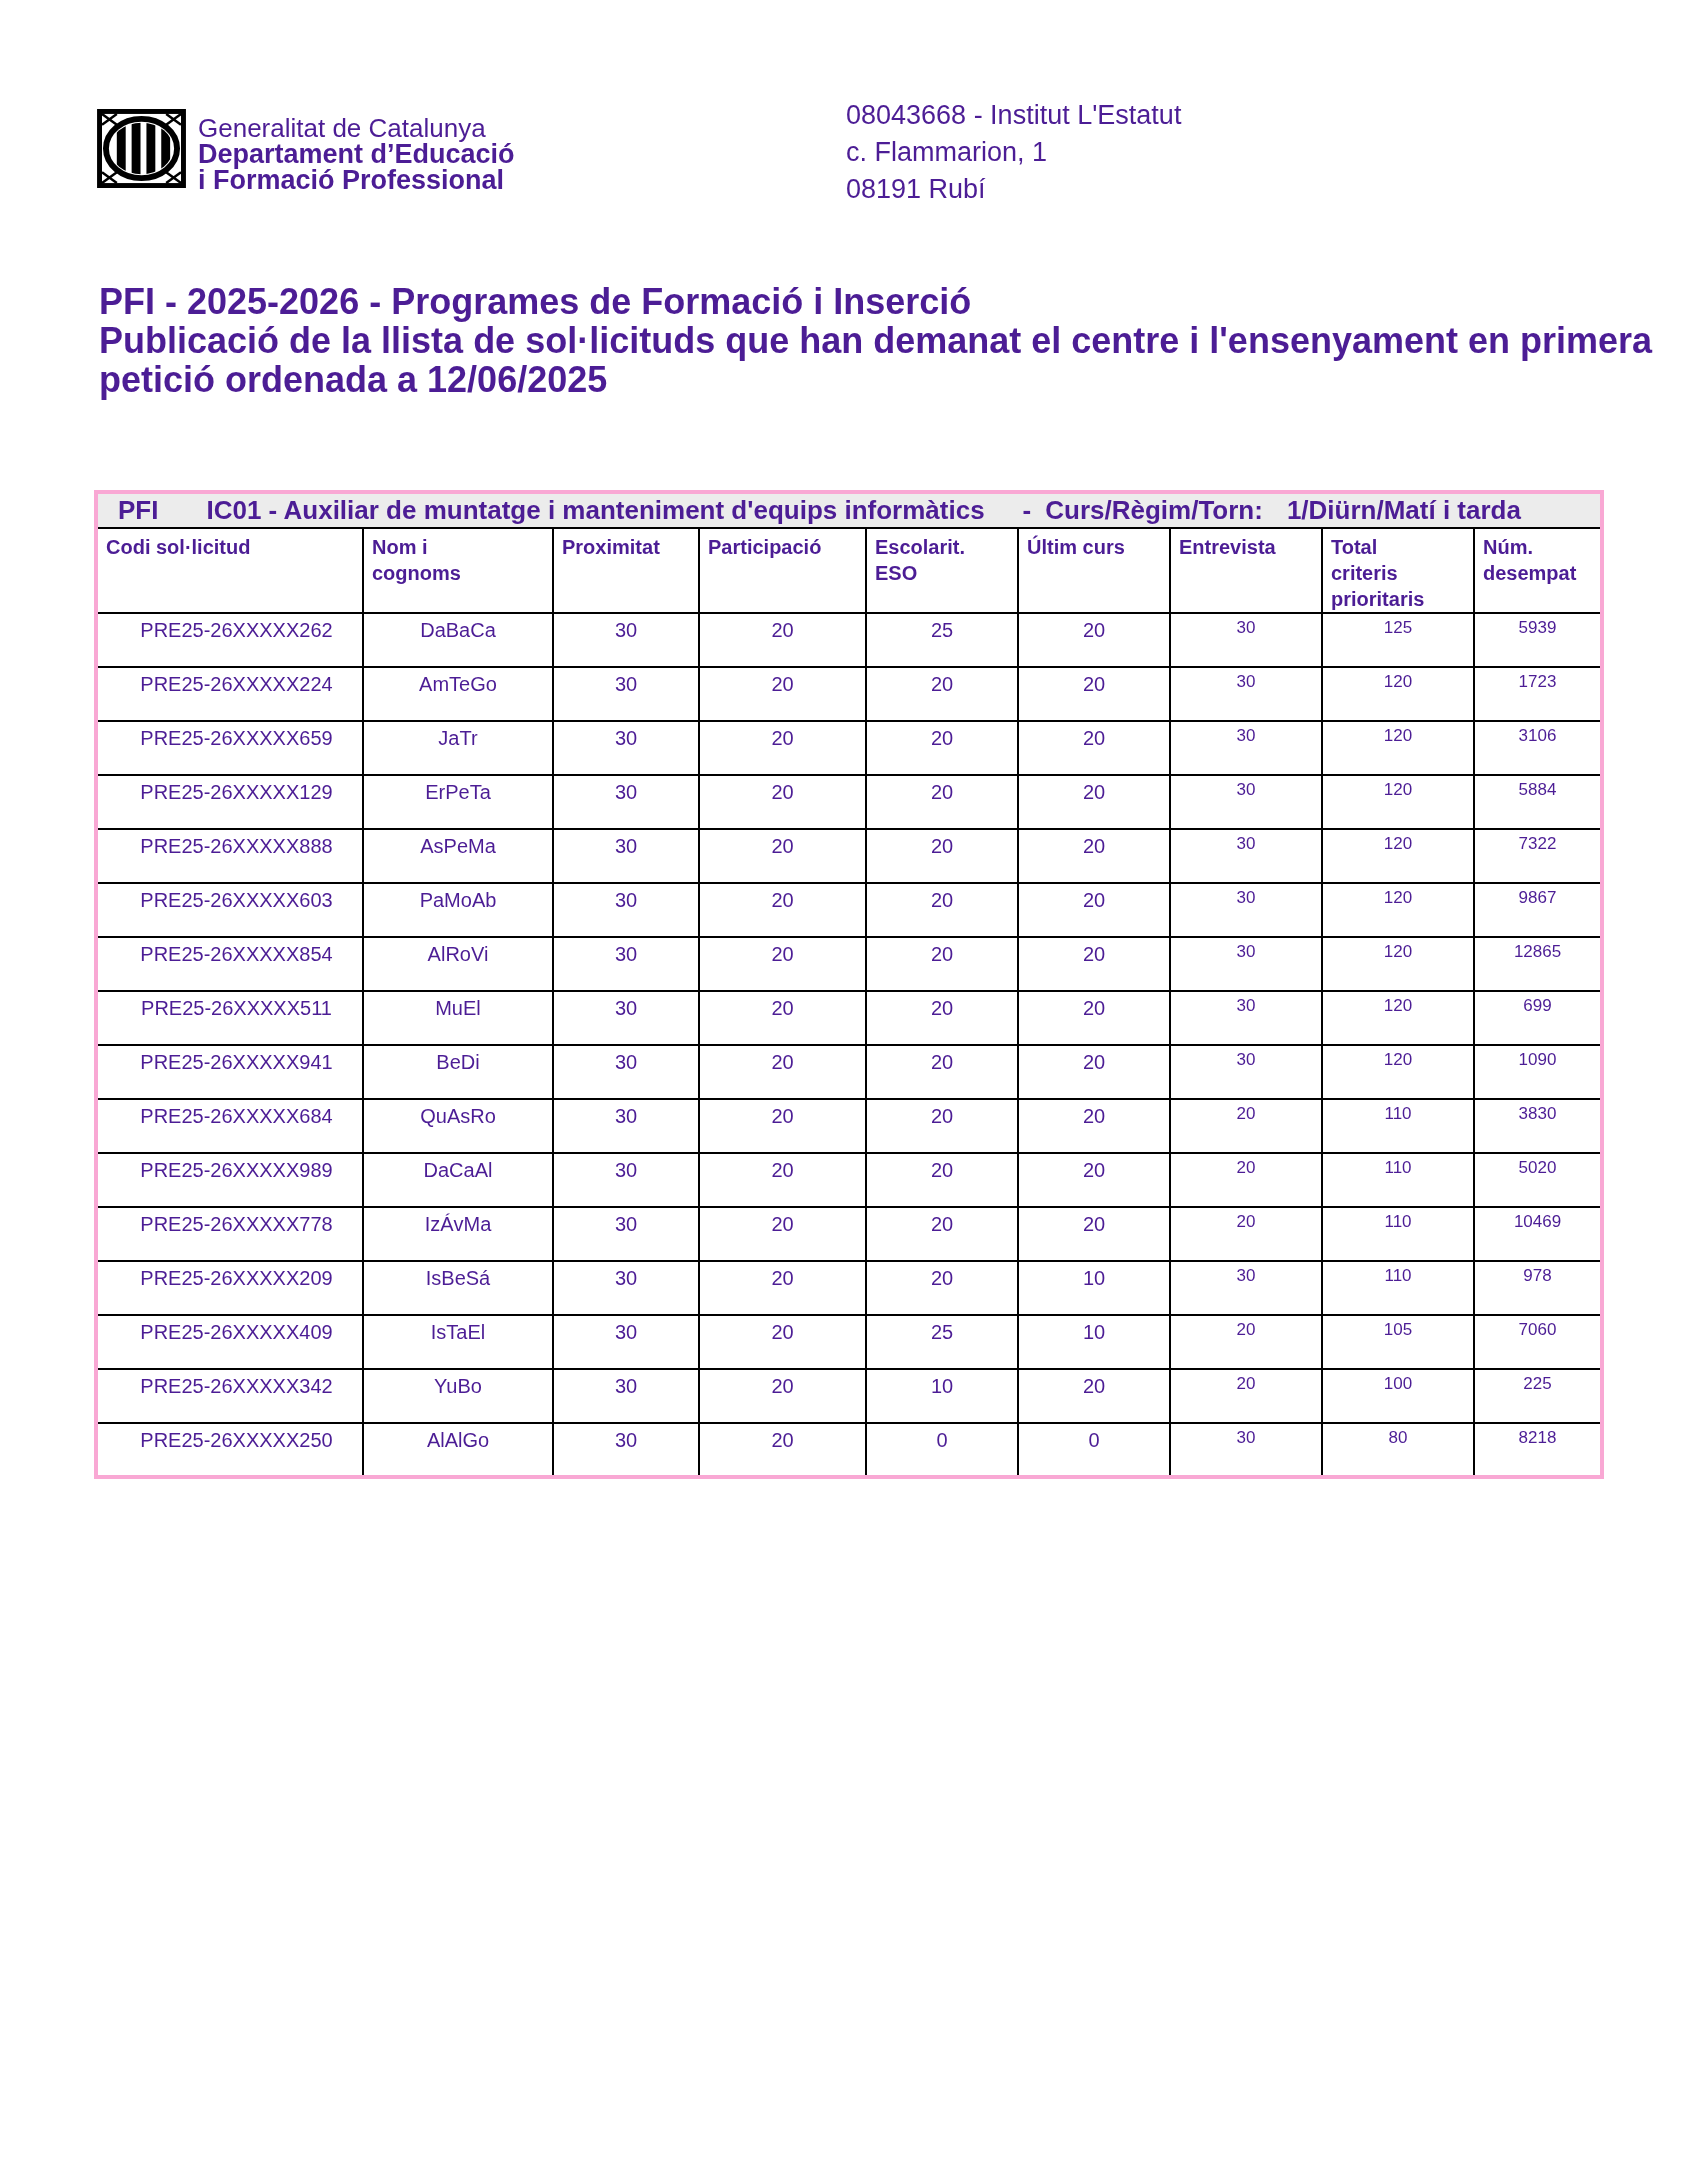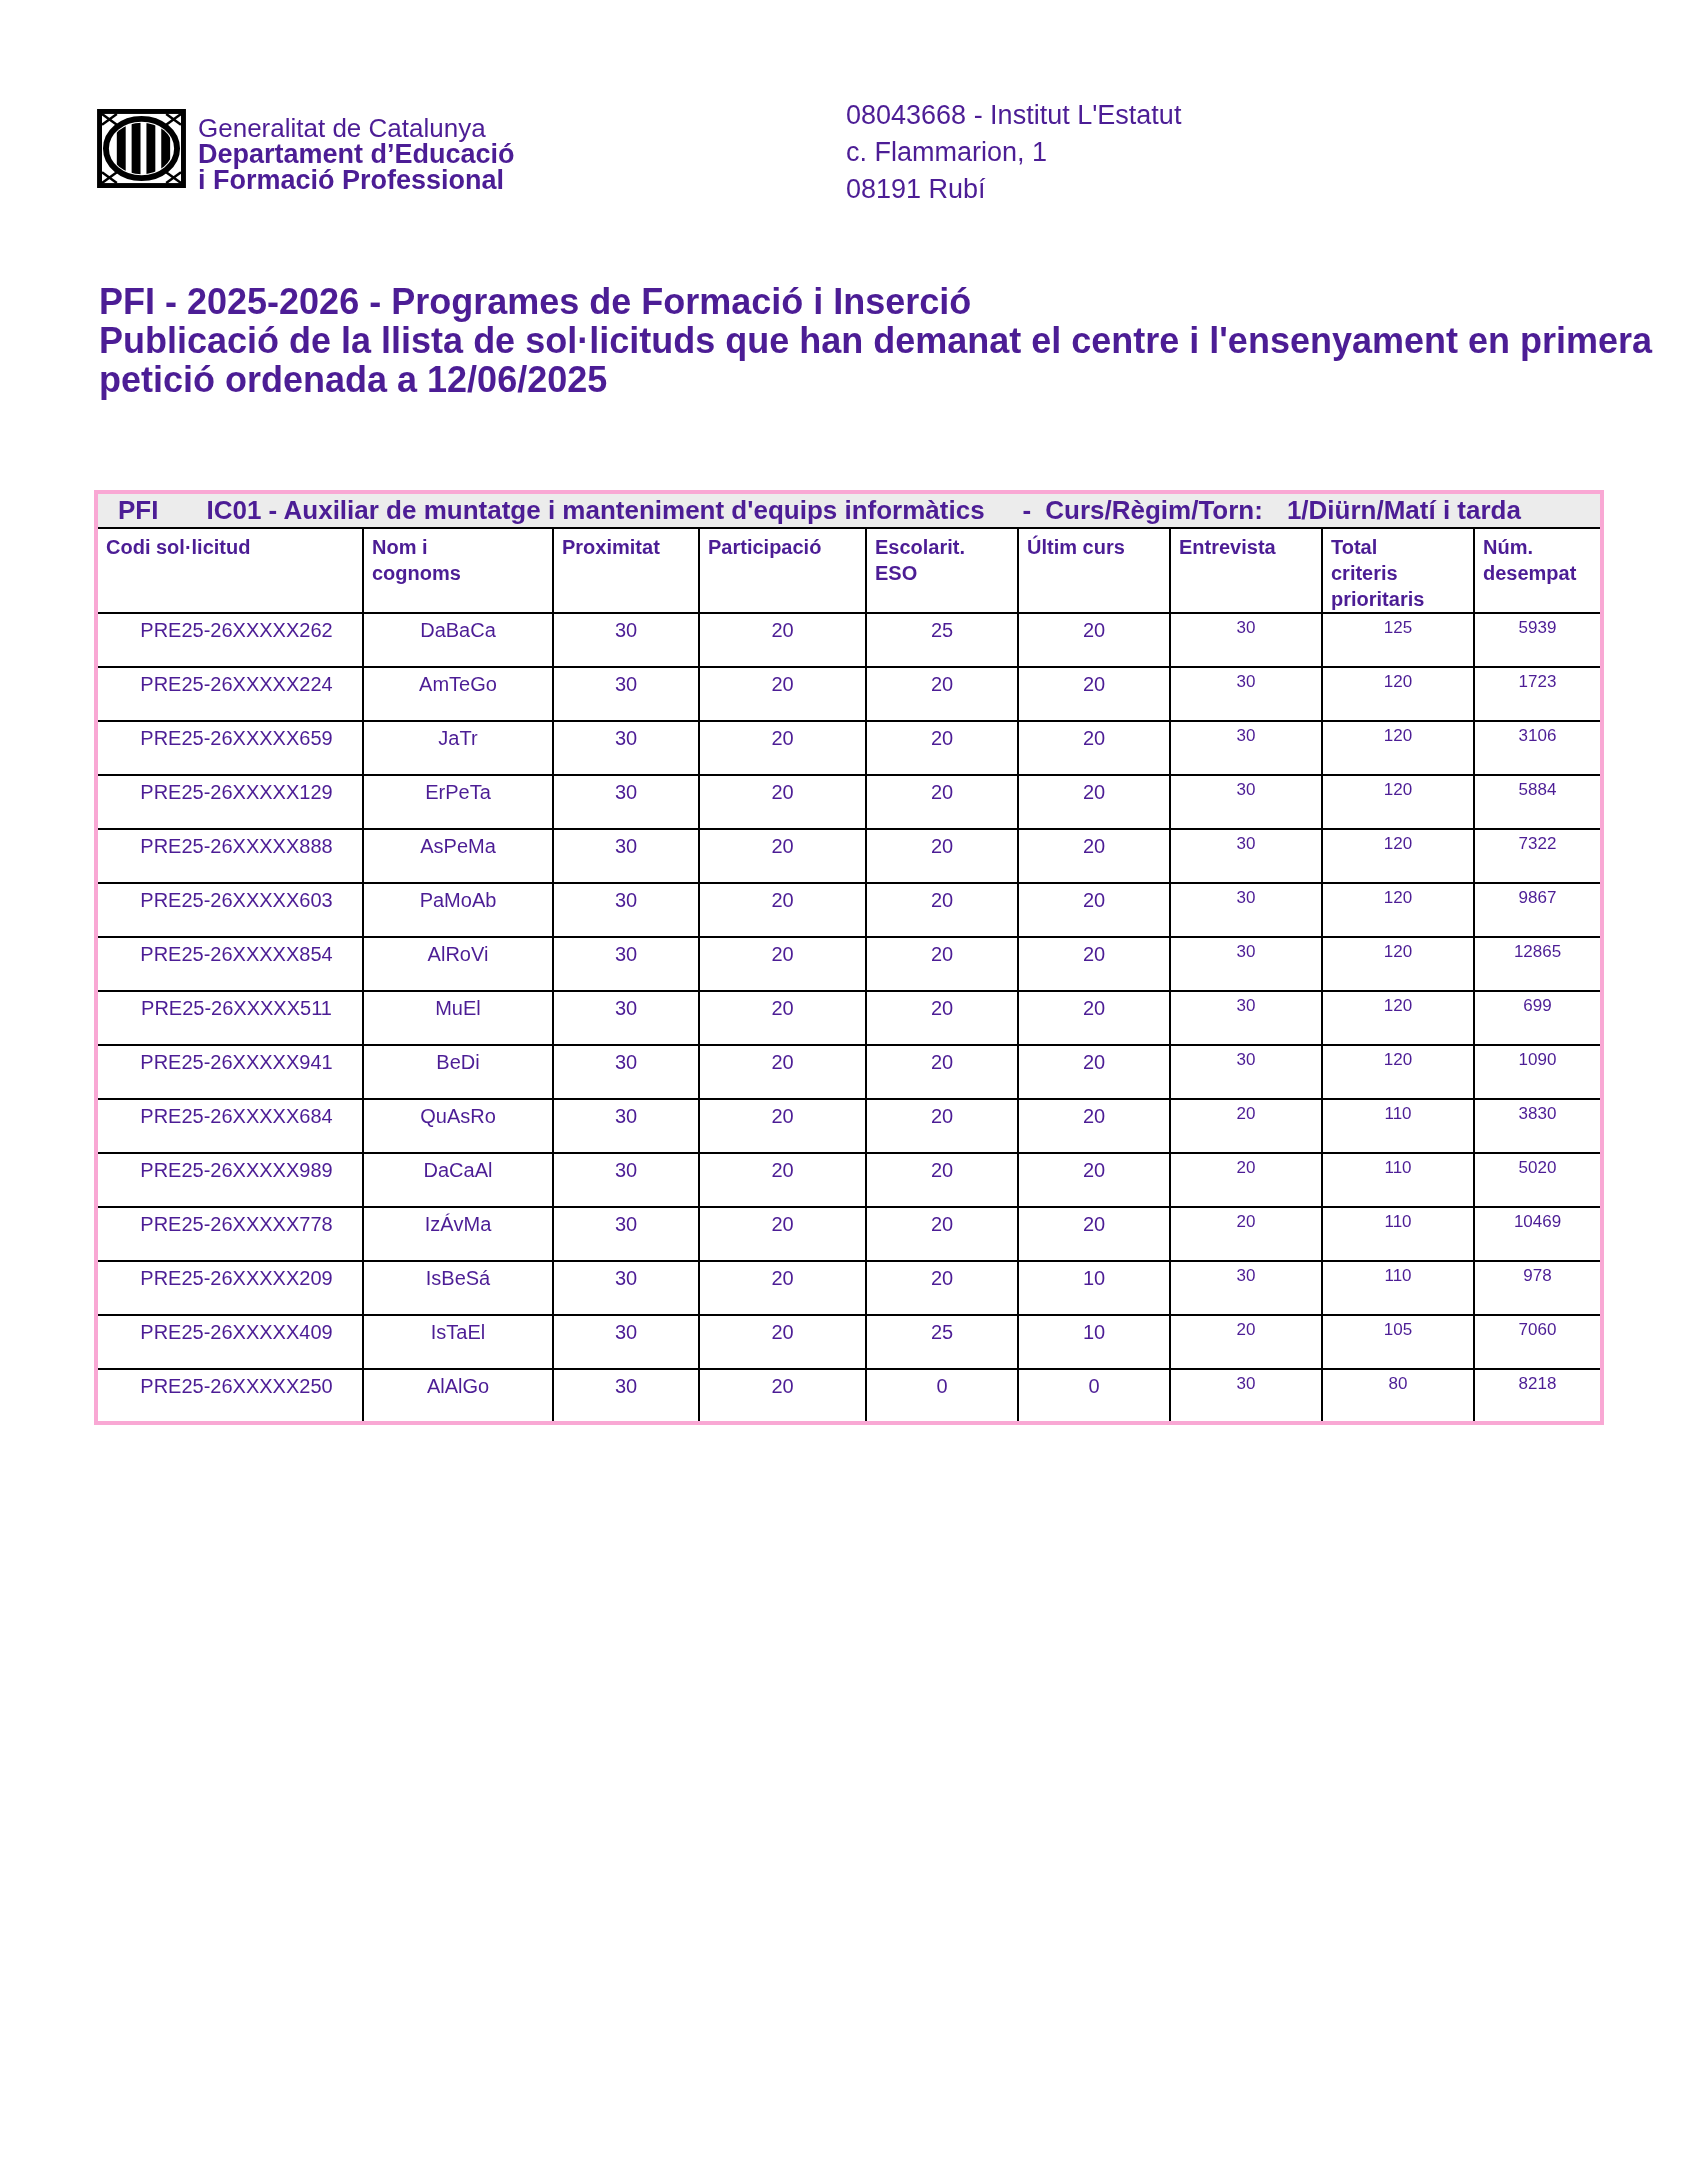--- a/index.html
+++ b/index.html
@@ -342,20 +342,31 @@
           <td class="c1">IsTaEl</td>
           <td class="c2">30</td>
           <td class="c3">20</td>
           <td class="c4">25</td>
           <td class="c5">10</td>
           <td class="c6">20</td>
           <td class="c7">105</td>
           <td class="c8">7060</td>
         </tr>
         <tr>
+          <td class="c0">PRE25-26XXXXX342</td>
+          <td class="c1">YuBo</td>
+          <td class="c2">30</td>
+          <td class="c3">20</td>
+          <td class="c4">10</td>
+          <td class="c5">20</td>
+          <td class="c6">20</td>
+          <td class="c7">100</td>
+          <td class="c8">225</td>
+        </tr>
+        <tr>
           <td class="c0">PRE25-26XXXXX250</td>
           <td class="c1">AlAlGo</td>
           <td class="c2">30</td>
           <td class="c3">20</td>
           <td class="c4">0</td>
           <td class="c5">0</td>
           <td class="c6">30</td>
           <td class="c7">80</td>
           <td class="c8">8218</td>
         </tr>

